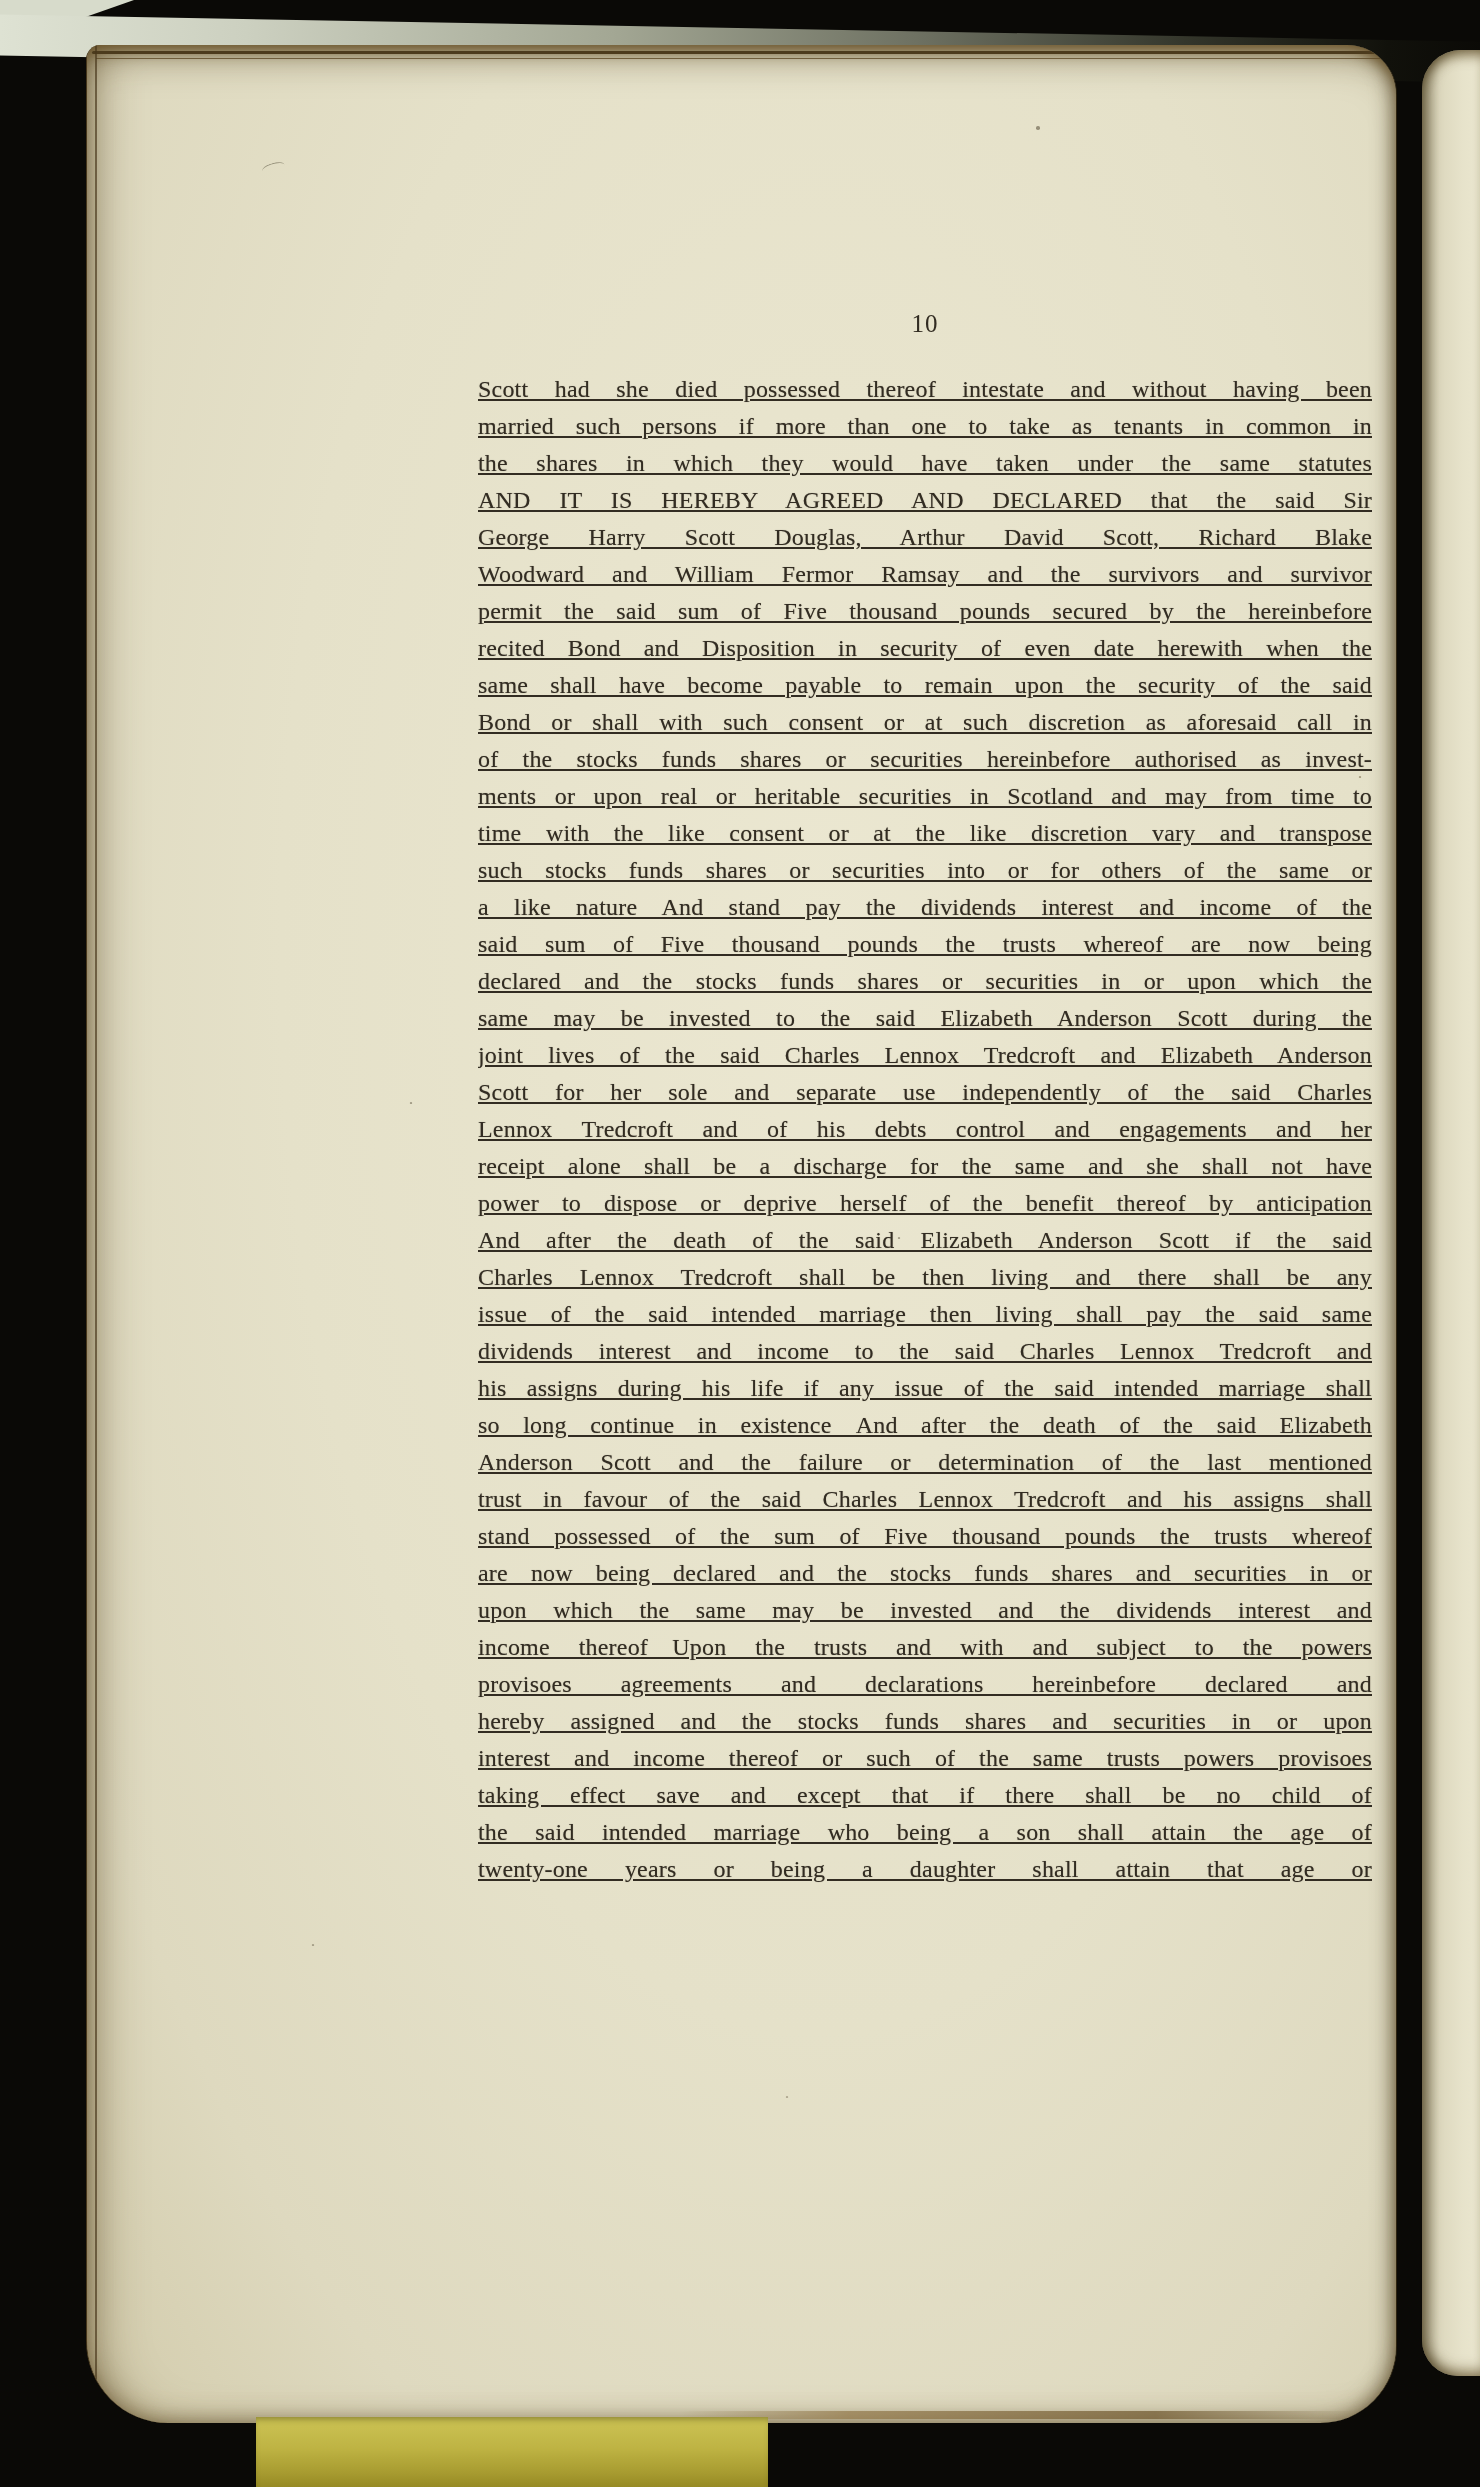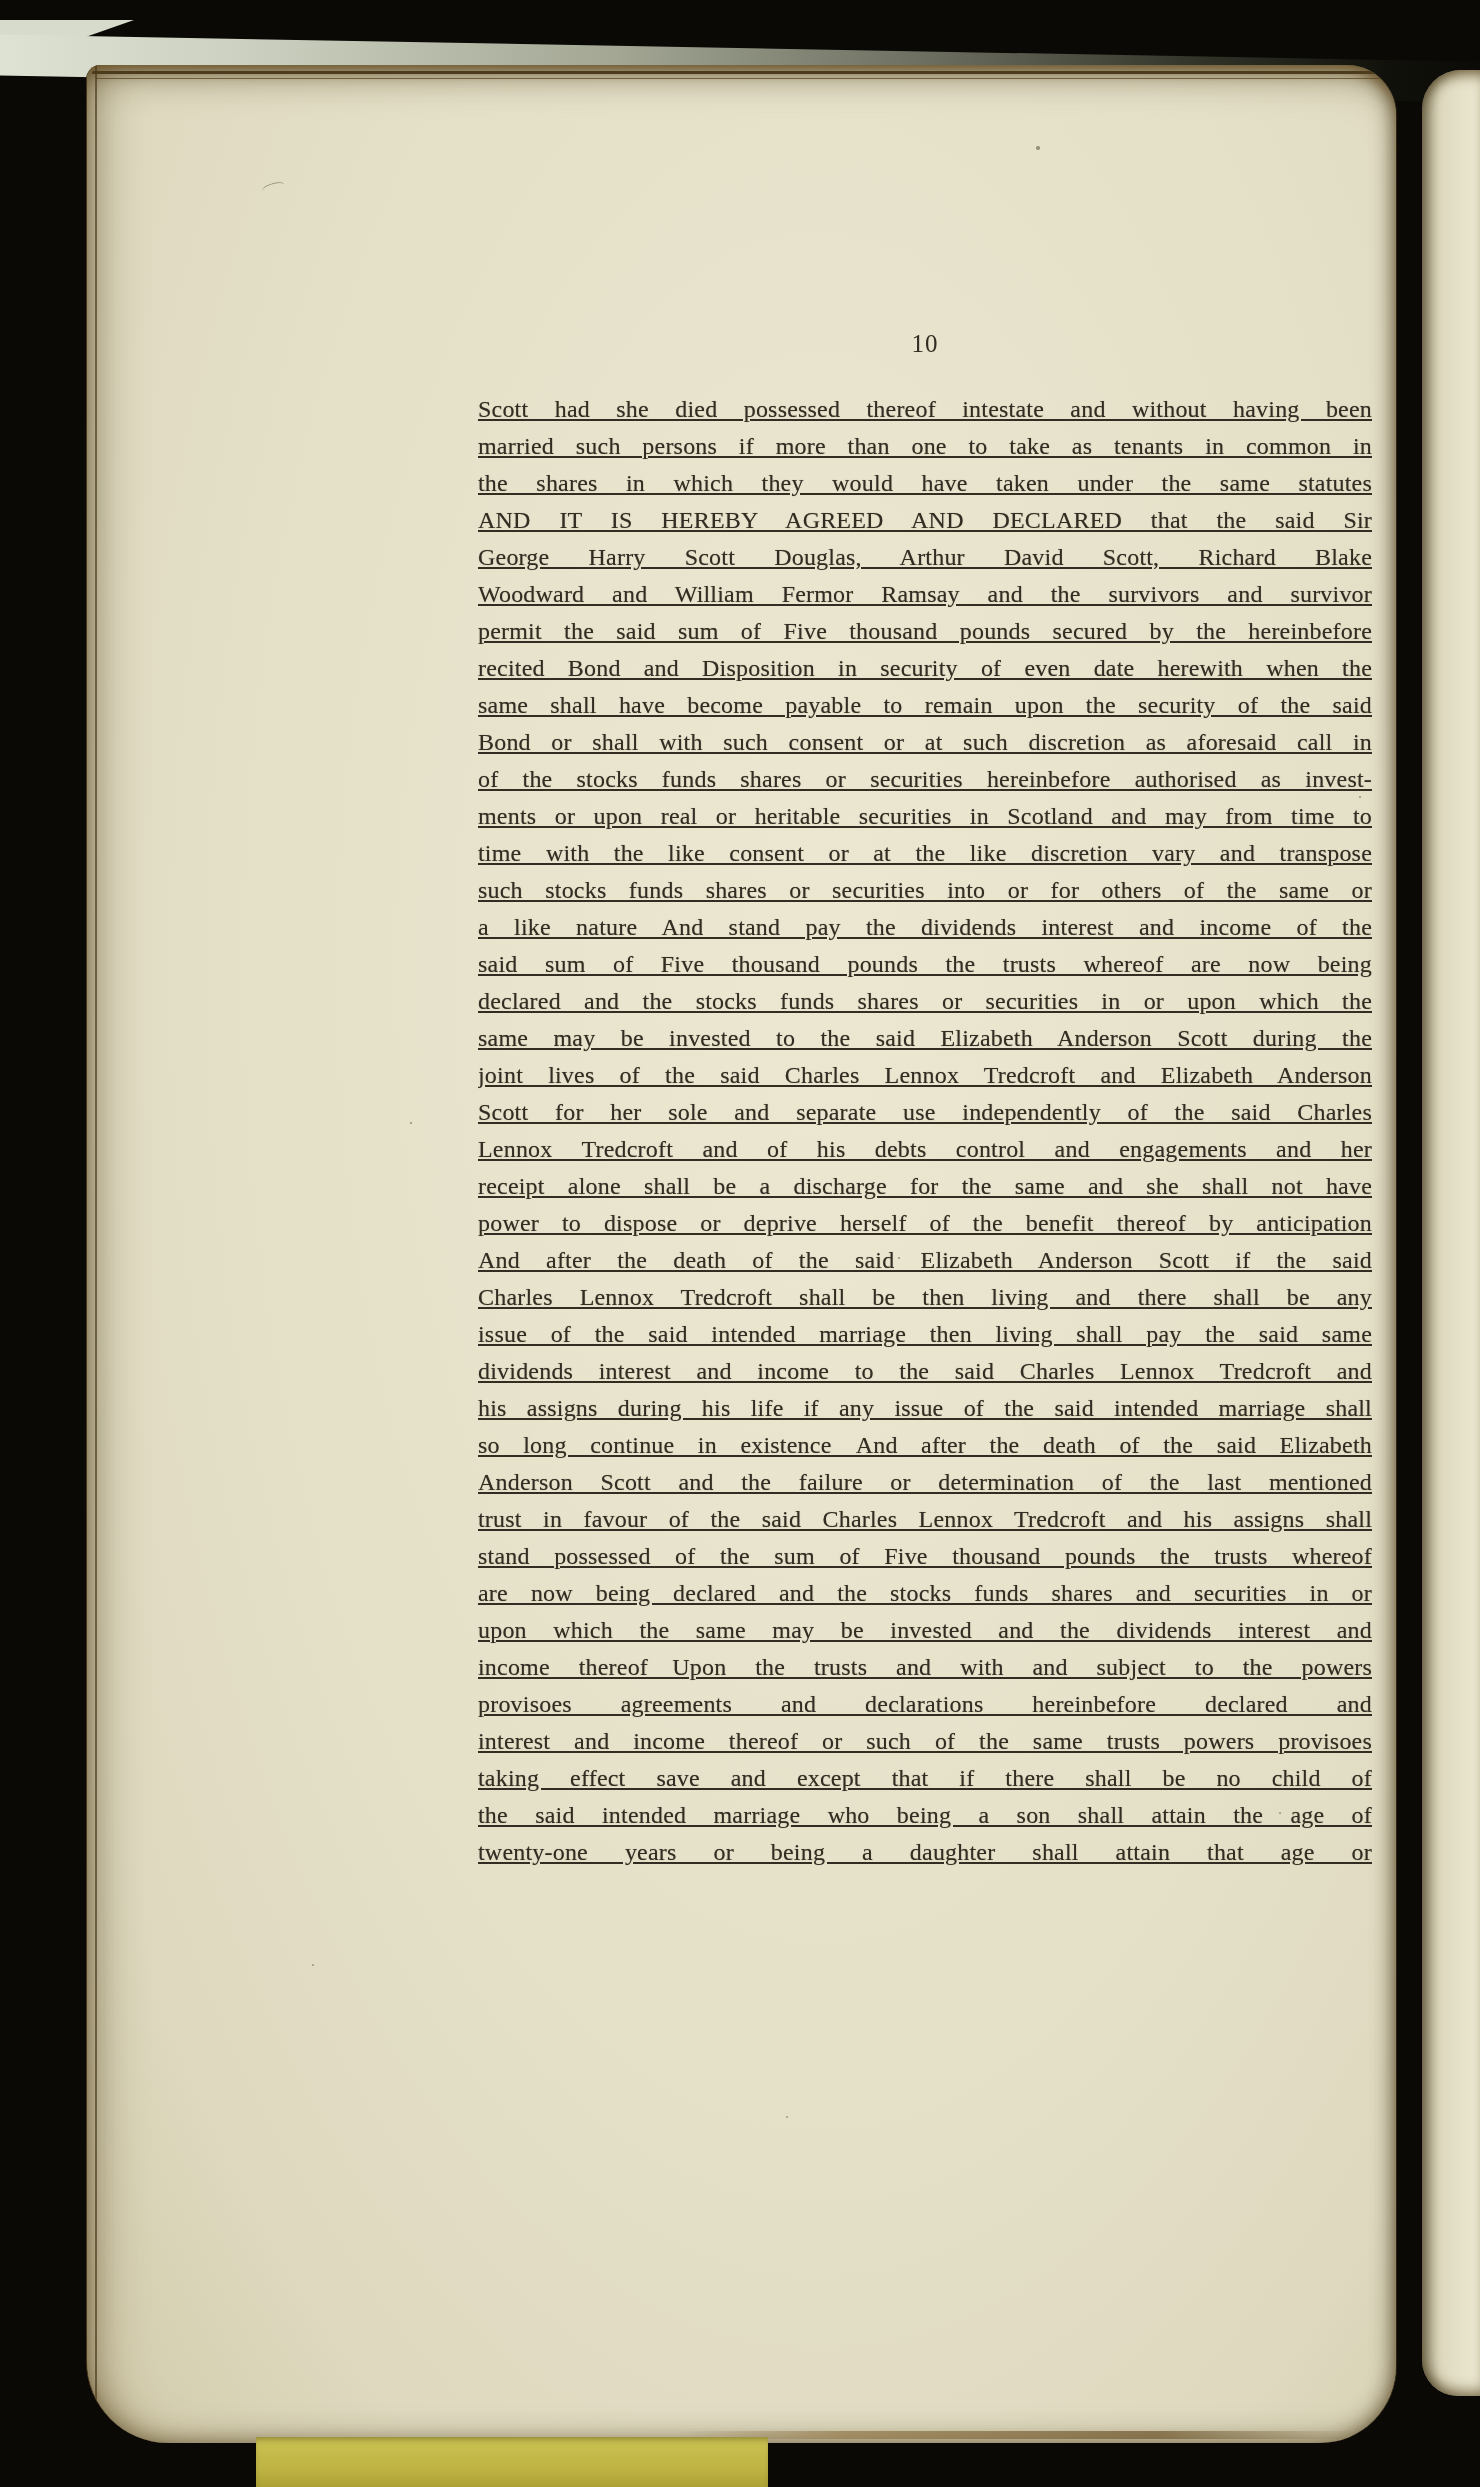--- a/index.html
+++ b/index.html
@@ -3,21 +3,21 @@
 <meta charset="utf-8">
 <style>
   html,body{margin:0;padding:0;}
   body{
     width:1481px;height:2487px;
     background:var(--background,#0a0906);
     overflow:hidden;
     font-family:"Liberation Serif", serif;
     position:relative;
   }
-  .scene{position:absolute;inset:0;margin-top:20px;}
+  .scene{position:absolute;inset:0;}
 
   
   .top-edge-band{
     position:absolute;left:-27px;top:14.3px;width:1522px;height:41px;
     background:linear-gradient(to right,#e0e4d5 0%,#ccd0c0 18%,#a3a794 42%,#6e7162 62%,#33352a 80%,#11110b 93%,rgba(10,9,6,0) 100%);
     transform:rotate(1.05deg);transform-origin:left center;
     border-radius:0 0 21.5px 3.6px;
   }
   .top-corner-highlight{
     position:absolute;left:0;top:0;width:134px;height:47px;
@@ -173,20 +173,21 @@
         <div class="line">dividends interest and income to the said Charles Lennox Tredcroft and</div>
         <div class="line">his assigns during his life if any issue of the said intended marriage shall</div>
         <div class="line">so long continue in existence And after the death of the said Elizabeth</div>
         <div class="line">Anderson Scott and the failure or determination of the last mentioned</div>
         <div class="line">trust in favour of the said Charles Lennox Tredcroft and his assigns shall</div>
         <div class="line">stand possessed of the sum of Five thousand pounds the trusts whereof</div>
         <div class="line">are now being declared and the stocks funds shares and securities in or</div>
         <div class="line">upon which the same may be invested and the dividends interest and</div>
         <div class="line">income thereof Upon the trusts and with and subject to the powers</div>
         <div class="line">provisoes agreements and declarations hereinbefore declared and</div>
+        <div class="line">hereby assigned and the stocks funds shares and securities in or upon</div>
         <div class="line">interest and income thereof or such of the same trusts powers provisoes</div>
         <div class="line">taking effect save and except that if there shall be no child of</div>
         <div class="line">the said intended marriage who being a son shall attain the age of</div>
         <div class="line">twenty-one years or being a daughter shall attain that age or</div>
       </div>
 
     <div class="bottom-deckle"></div>
     <div class="speckles"></div>
     <div class="pencil-mark"></div>
   </div>

